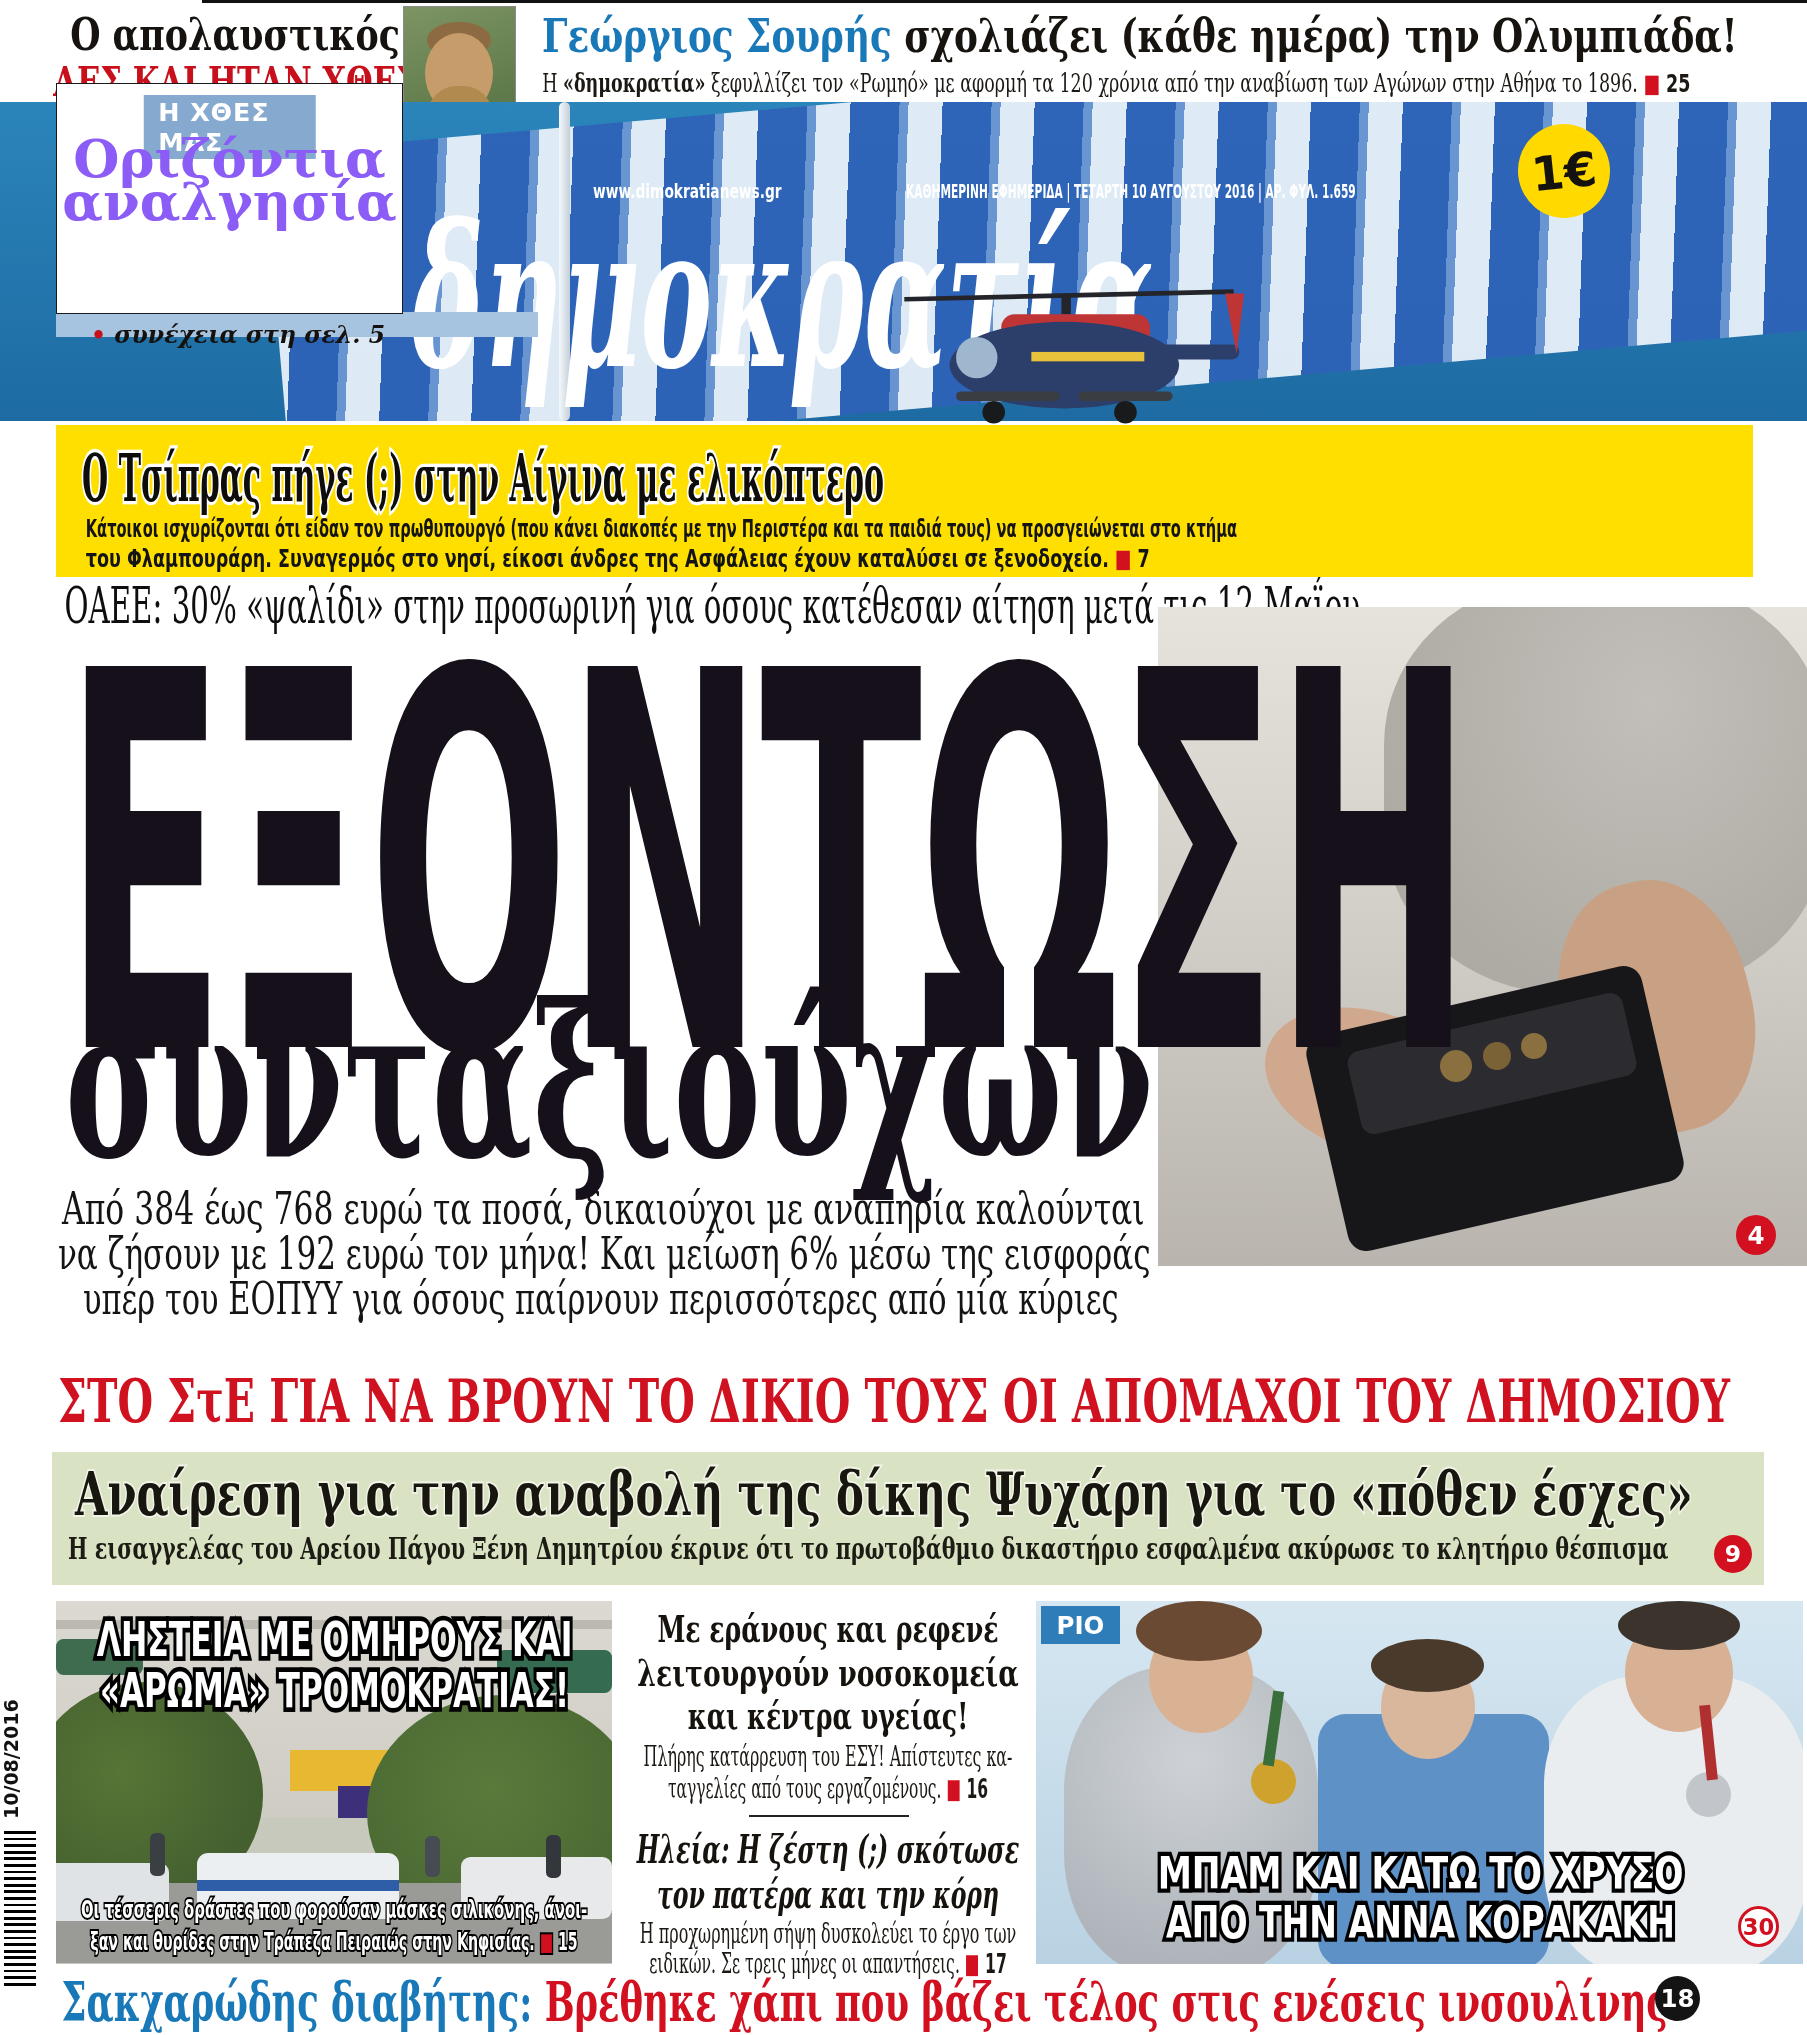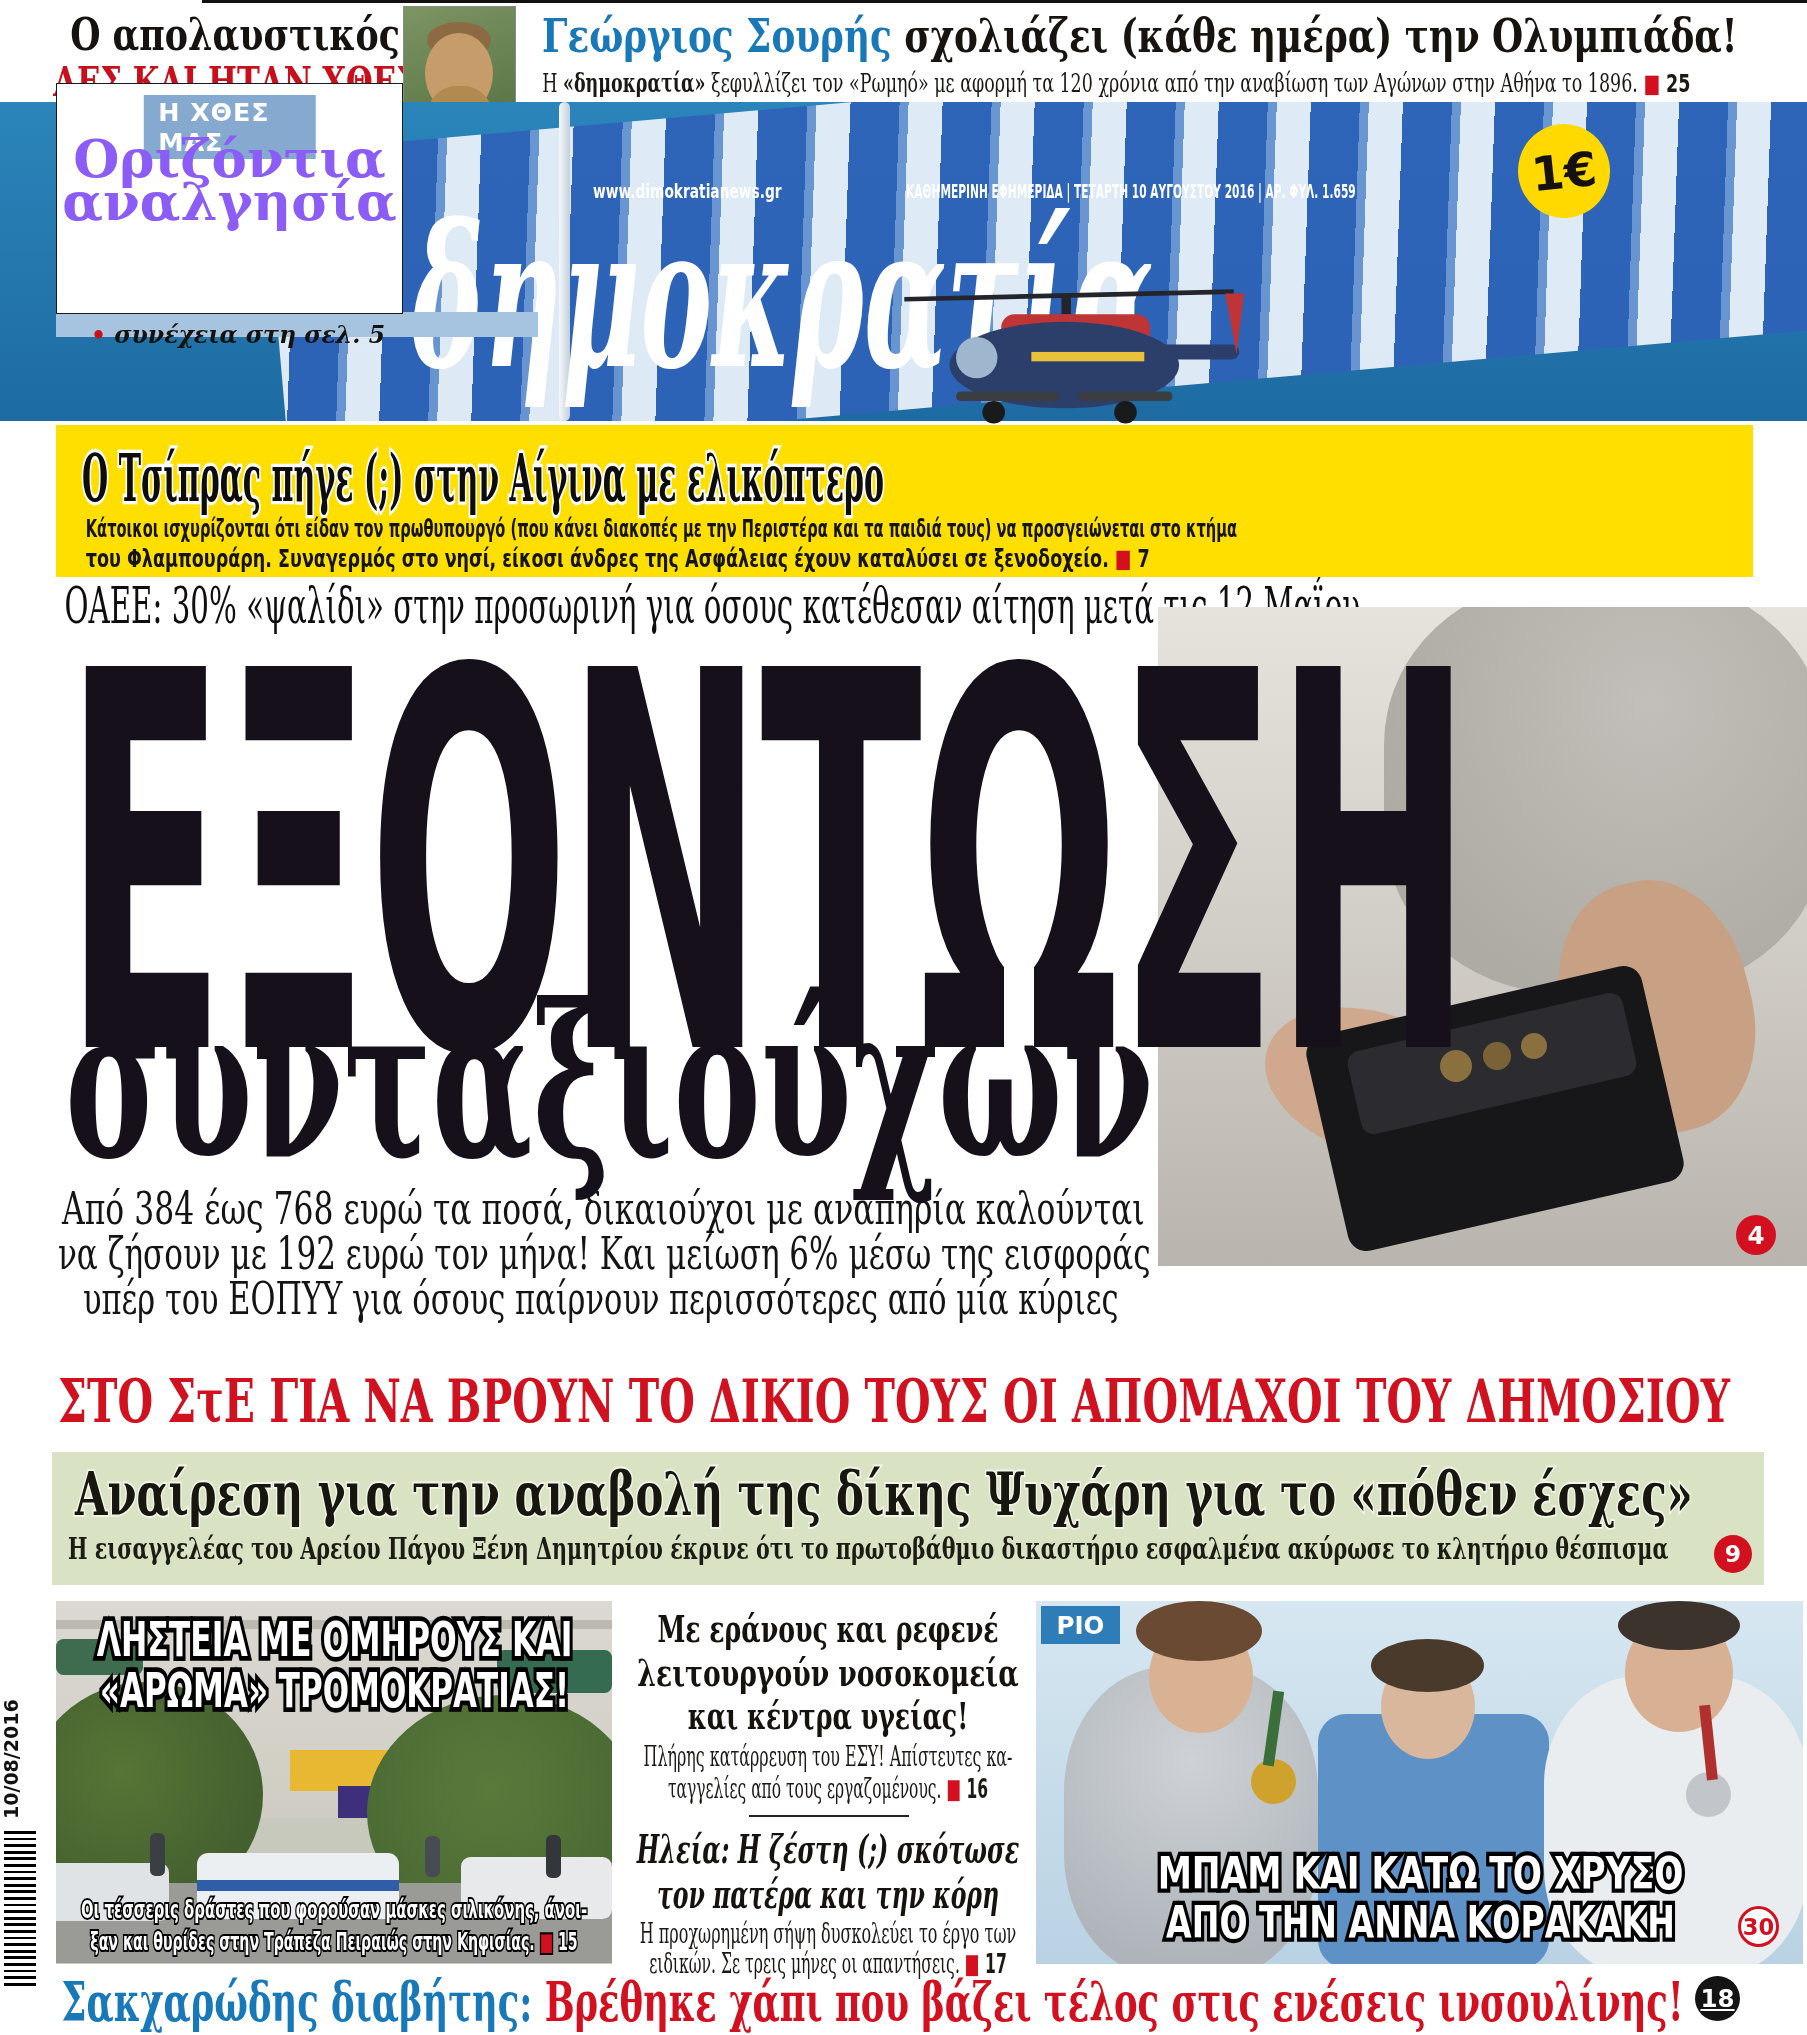--- a/index.html
+++ b/index.html
@@ -268,19 +268,19 @@
   <svg class="abs" style="left:1119px;top:1896px;z-index:8;" width="603" height="53" viewBox="0 0 640 56">
     <text class="f-sans" x="320" y="44" text-anchor="middle" font-size="47" font-weight="bold" fill="#ffffff" stroke="#000000" stroke-width="9" paint-order="stroke" textLength="540" lengthAdjust="spacingAndGlyphs">ΑΠΟ ΤΗΝ ΑΝΝΑ ΚΟΡΑΚΑΚΗ</text>
   </svg>
   <div class="abs circle" style="left:1738px;top:1906px;width:41px;height:41px;background:#fff;border:3.8px solid #d2101f;color:#d2101f;font-size:22.6px;box-sizing:border-box;">30</div>
 
   <svg class="abs" style="left:58px;top:1970px;" width="1643" height="60" viewBox="0 0 1745 64">
     <text class="f-serif" x="0" y="54" font-size="57" font-weight="bold" textLength="1730" lengthAdjust="spacingAndGlyphs">
       <tspan fill="#1878b8">Σακχαρώδης διαβήτης: </tspan><tspan fill="#d2101f">Βρέθηκε χάπι που βάζει τέλος στις ενέσεις ινσουλίνης!</tspan>
     </text>
   </svg>
-  <div class="abs circle" style="left:1695px;top:1976px;width:45px;height:45px;background:#141414;color:#fff;font-size:24.5px;text-decoration:underline;">18</div>
+  <div class="abs circle" style="left:1655px;top:1976px;width:45px;height:45px;background:#141414;color:#fff;font-size:24.5px;">18</div>
 
   <div class="abs" id="edge-date">10/08/2016</div>
   <div class="abs" id="barcode"></div>
 
 </div>
 
 
 </body></html>

